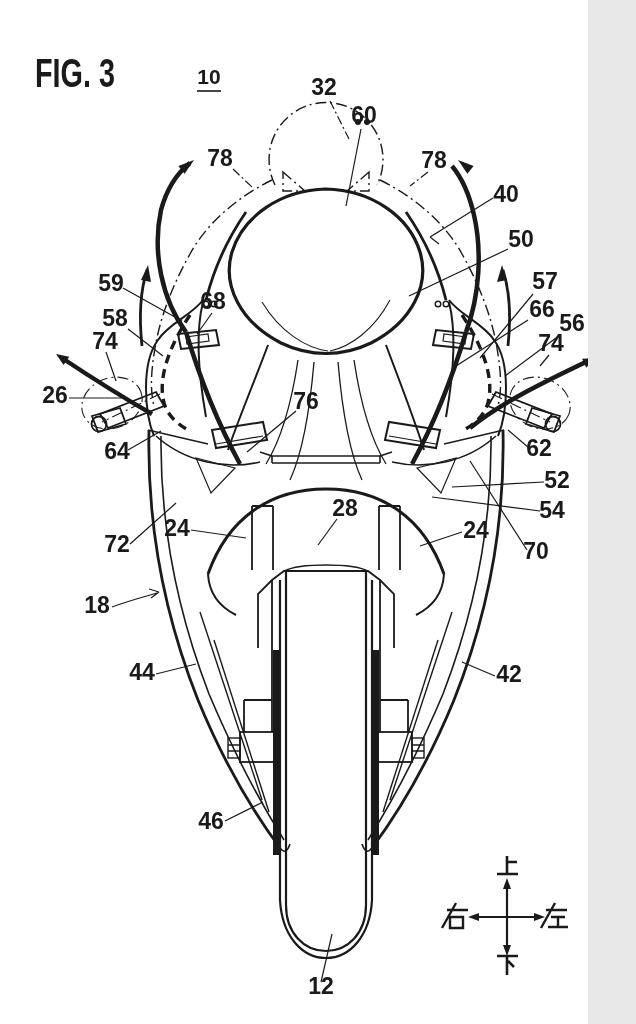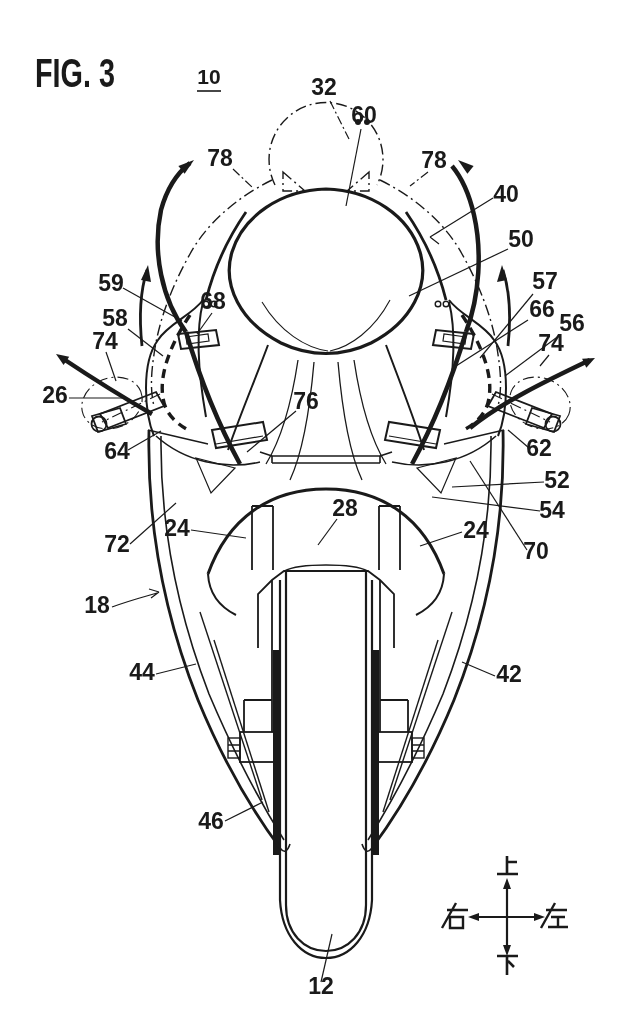--- a/index.html
+++ b/index.html
@@ -1,16 +1,16 @@
 <!DOCTYPE html>
 <html><head>
 <meta charset="utf-8">
 <style>
   html,body{margin:0;padding:0;background:#e8e8e8;}
-  .page{position:relative;width:636px;height:1024px;background:#ffffff;overflow:hidden;
+  .page{position:relative;width:588px;height:1024px;background:#ffffff;overflow:hidden;
         font-family:"Liberation Sans",sans-serif;}
   svg{position:absolute;left:0;top:0;}
   .ink{stroke:#1a1a1a;fill:none;}
   text{fill:#1a1a1a;font-family:"Liberation Sans",sans-serif;}
   .ref{font-size:23px;font-weight:700;text-anchor:middle;}
   .fig-title{font-size:40px;font-weight:700;}
 </style>
 </head>
 <body>
 

